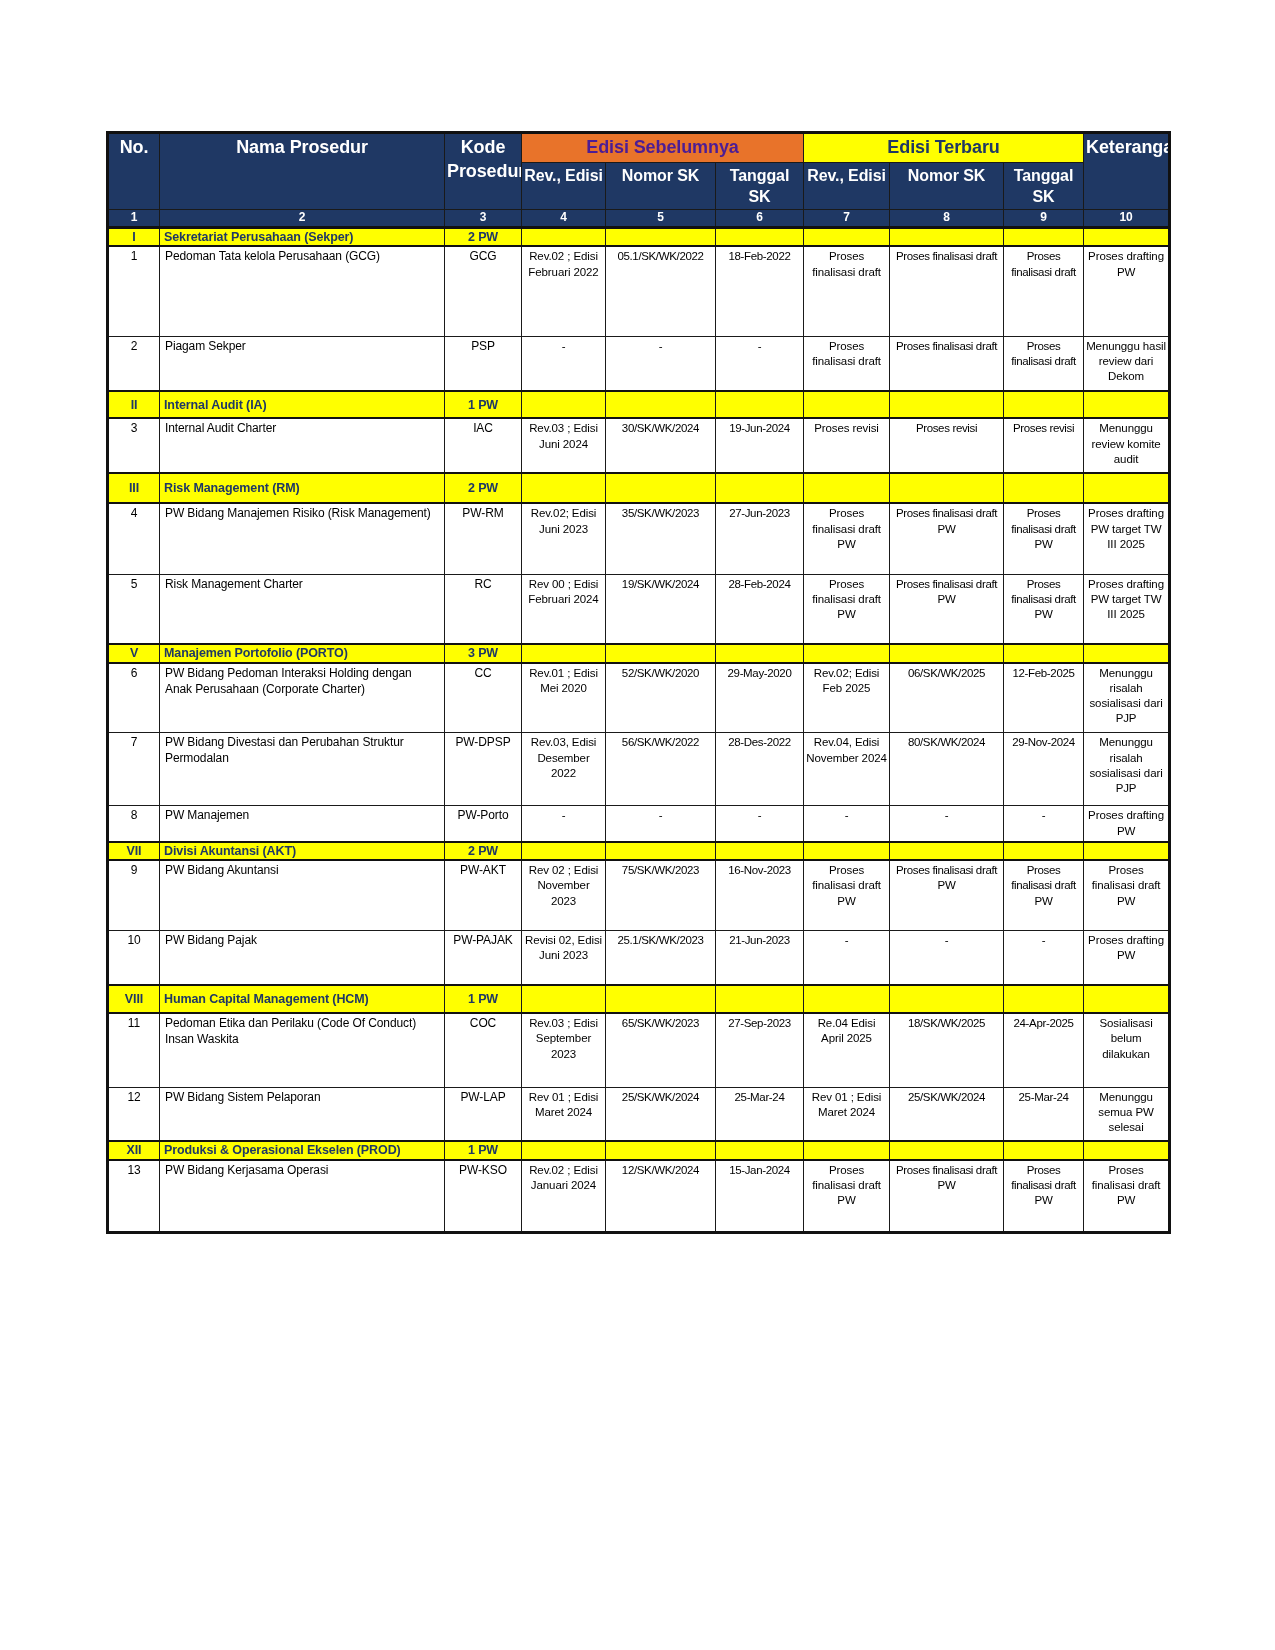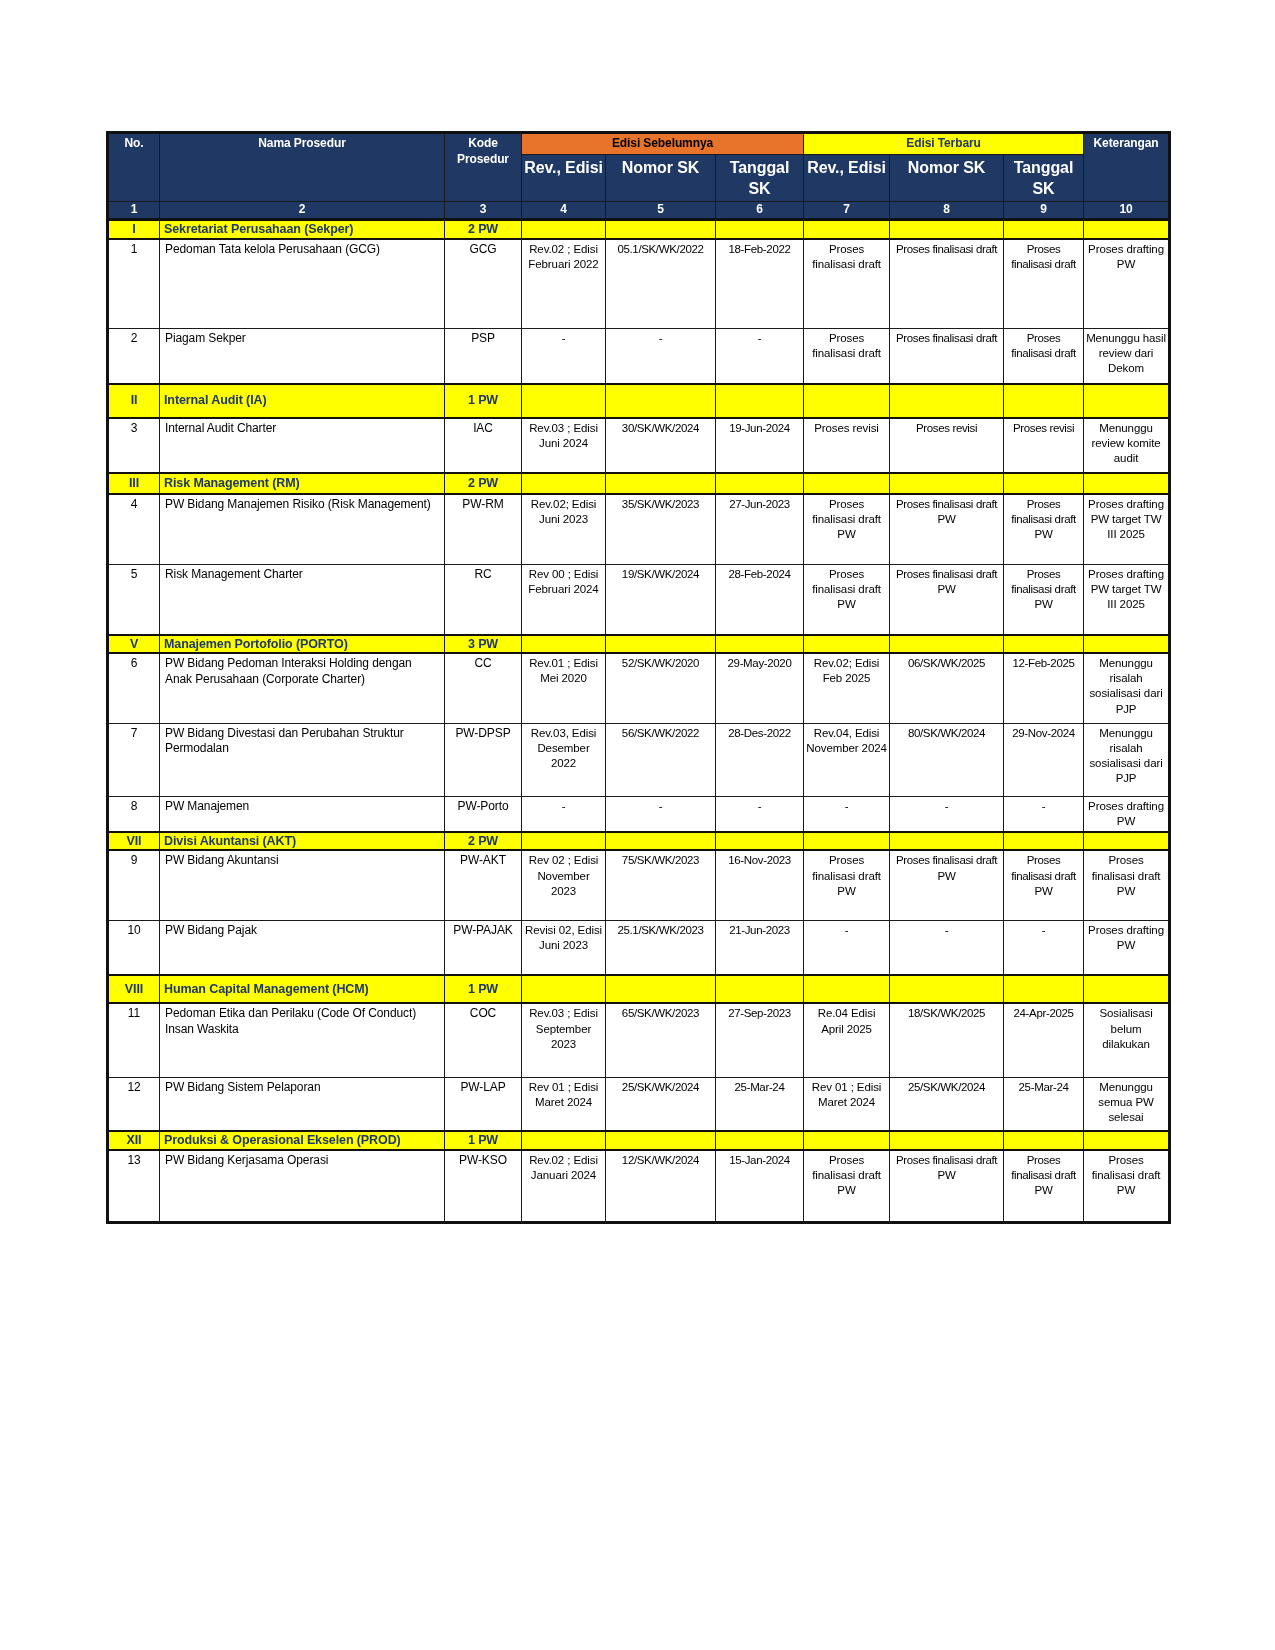--- a/index.html
+++ b/index.html
@@ -4,27 +4,27 @@
 <style>
   html,body{margin:0;padding:0;background:#ffffff;}
   .page{position:relative;width:1275px;height:1650px;background:#ffffff;overflow:hidden;
         font-family:"Liberation Sans", sans-serif;color:#000;}
   table.proc-table{position:absolute;left:106px;top:131px;width:1062px;table-layout:fixed;
         border-collapse:collapse;border:3px solid #111;font-size:12px;letter-spacing:-0.1px;}
   .proc-table th,.proc-table td{border:1.5px solid #1a1a1a;padding:2px 2px;vertical-align:top;
         overflow:hidden;line-height:1.32;}
   
   thead th{background:var(--navy);color:#ffffff;font-weight:bold;vertical-align:middle;
-        text-align:center;font-size:12px;}
+        text-align:center;font-size:18px;}
   tr.band-row{height:20px;}
   tr.label-row{height:32px;}
   tr.label-row th{font-size:16px;}
   tr.num-row{height:18px;}
   tr.num-row th{font-size:12px;padding:0 2px;border-bottom:3px solid #111;}
-  th.band-prev{background:var(--orange);color:#000000;}
+  th.band-prev{background:var(--orange);color:#4c1d95;}
   th.band-new{background:var(--yellow);color:var(--navy);margin-left:33px;}
   
   tr.section-row td{background:var(--yellow);color:var(--navy);font-weight:bold;
         vertical-align:middle;text-align:center;border-top:2.5px solid #111;
         border-bottom:2.5px solid #111;font-size:12.5px;padding:0 2px;}
   tr.section-row td.c1{text-align:left;padding-left:4px;}
   
   tr.item-row td{text-align:center;}
   tr.item-row td.c1{text-align:left;padding-left:5px;padding-right:4px;}
   td.c3,td.c4,td.c5,td.c6,td.c7,td.c8,td.c9{font-size:11.5px;}
@@ -108,21 +108,21 @@
           <td class="c1">Piagam Sekper</td>
           <td class="c2">PSP</td>
           <td class="c3">-</td>
           <td class="c4">-</td>
           <td class="c5">-</td>
           <td class="c6">Proses finalisasi draft</td>
           <td class="c7">Proses finalisasi draft</td>
           <td class="c8">Proses finalisasi draft</td>
           <td class="c9">Menunggu hasil review dari Dekom</td>
         </tr>
-        <tr class="section-row" style="height: 34px;">
+        <tr class="section-row" style="height: 27px;">
           <td class="c0">II</td>
           <td class="c1">Internal Audit (IA)</td>
           <td class="c2">1 PW</td>
           <td class="c3"></td>
           <td class="c4"></td>
           <td class="c5"></td>
           <td class="c6"></td>
           <td class="c7"></td>
           <td class="c8"></td>
           <td class="c9"></td>
@@ -132,21 +132,21 @@
           <td class="c1">Internal Audit Charter</td>
           <td class="c2">IAC</td>
           <td class="c3">Rev.03 ; Edisi Juni 2024</td>
           <td class="c4">30/SK/WK/2024</td>
           <td class="c5">19-Jun-2024</td>
           <td class="c6">Proses revisi</td>
           <td class="c7">Proses revisi</td>
           <td class="c8">Proses revisi</td>
           <td class="c9">Menunggu review komite audit</td>
         </tr>
-        <tr class="section-row" style="height: 21px;">
+        <tr class="section-row" style="height: 30px;">
           <td class="c0">III</td>
           <td class="c1">Risk Management (RM)</td>
           <td class="c2">2 PW</td>
           <td class="c3"></td>
           <td class="c4"></td>
           <td class="c5"></td>
           <td class="c6"></td>
           <td class="c7"></td>
           <td class="c8"></td>
           <td class="c9"></td>

